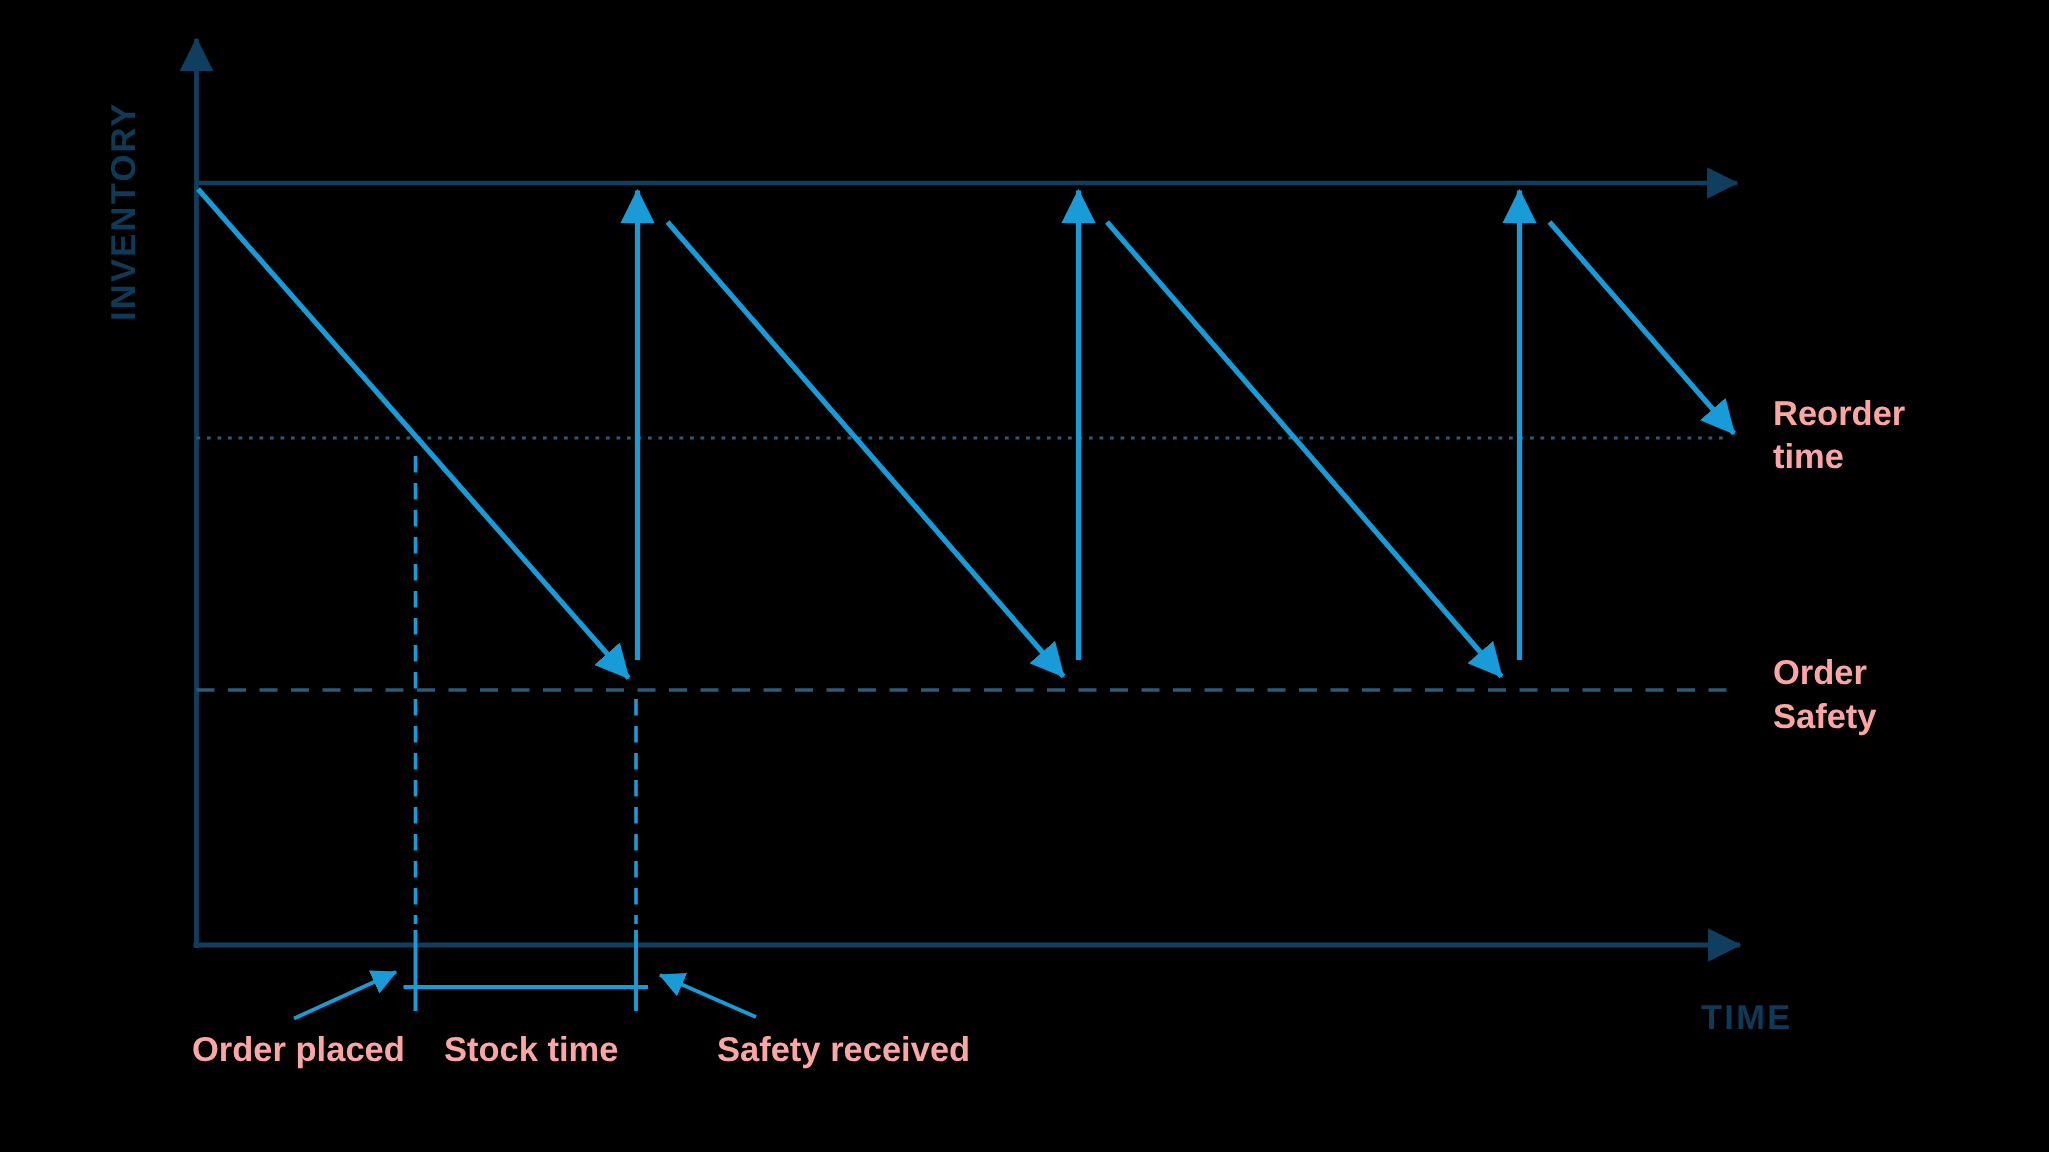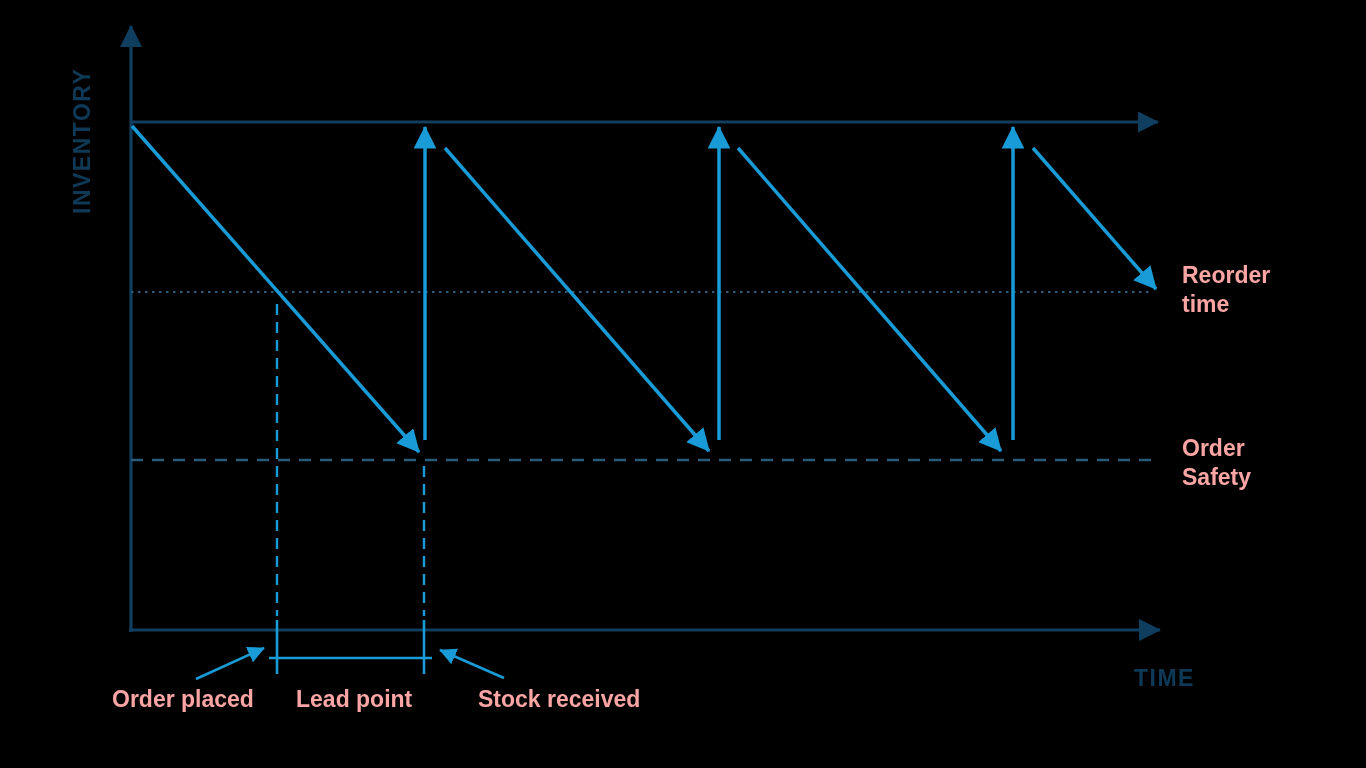--- a/index.html
+++ b/index.html
@@ -36,21 +36,21 @@
   }
   .y-axis-label {
     left: 68px;
     top: 214px;
     transform: rotate(-90deg);
     transform-origin: 0 0;
   }
   .time-label   { left: 1134px; top: 664px; }
   .reorder-label{ left: 1182px; top: 261px; }
   .safety-label { left: 1182px; top: 434px; }
-  .placed-label { left: 112px;  top: 685px; }
+  .placed-label { left: 128px;  top: 685px; }
   .leadtime-label { left: 296px; top: 685px; }
   .received-label { left: 478px; top: 685px; }
 </style>
 </head>
 <body>
 
 <div class="stage">
 
   <svg width="1366" height="768" viewBox="0 0 1366 768">
     <defs>
@@ -100,17 +100,17 @@
     <div>time</div>
   </div>
 
   <div class="lbl safety-label">
     <div>Order</div>
     <div>Safety</div>
   </div>
 
   <div class="lbl placed-label">Order placed</div>
 
-  <div class="lbl leadtime-label">Lead point</div>
+  <div class="lbl leadtime-label">Stock time</div>
 
-  <div class="lbl received-label">Stock received</div>
+  <div class="lbl received-label">Safety received</div>
 
 </div>
 
 </body></html>

